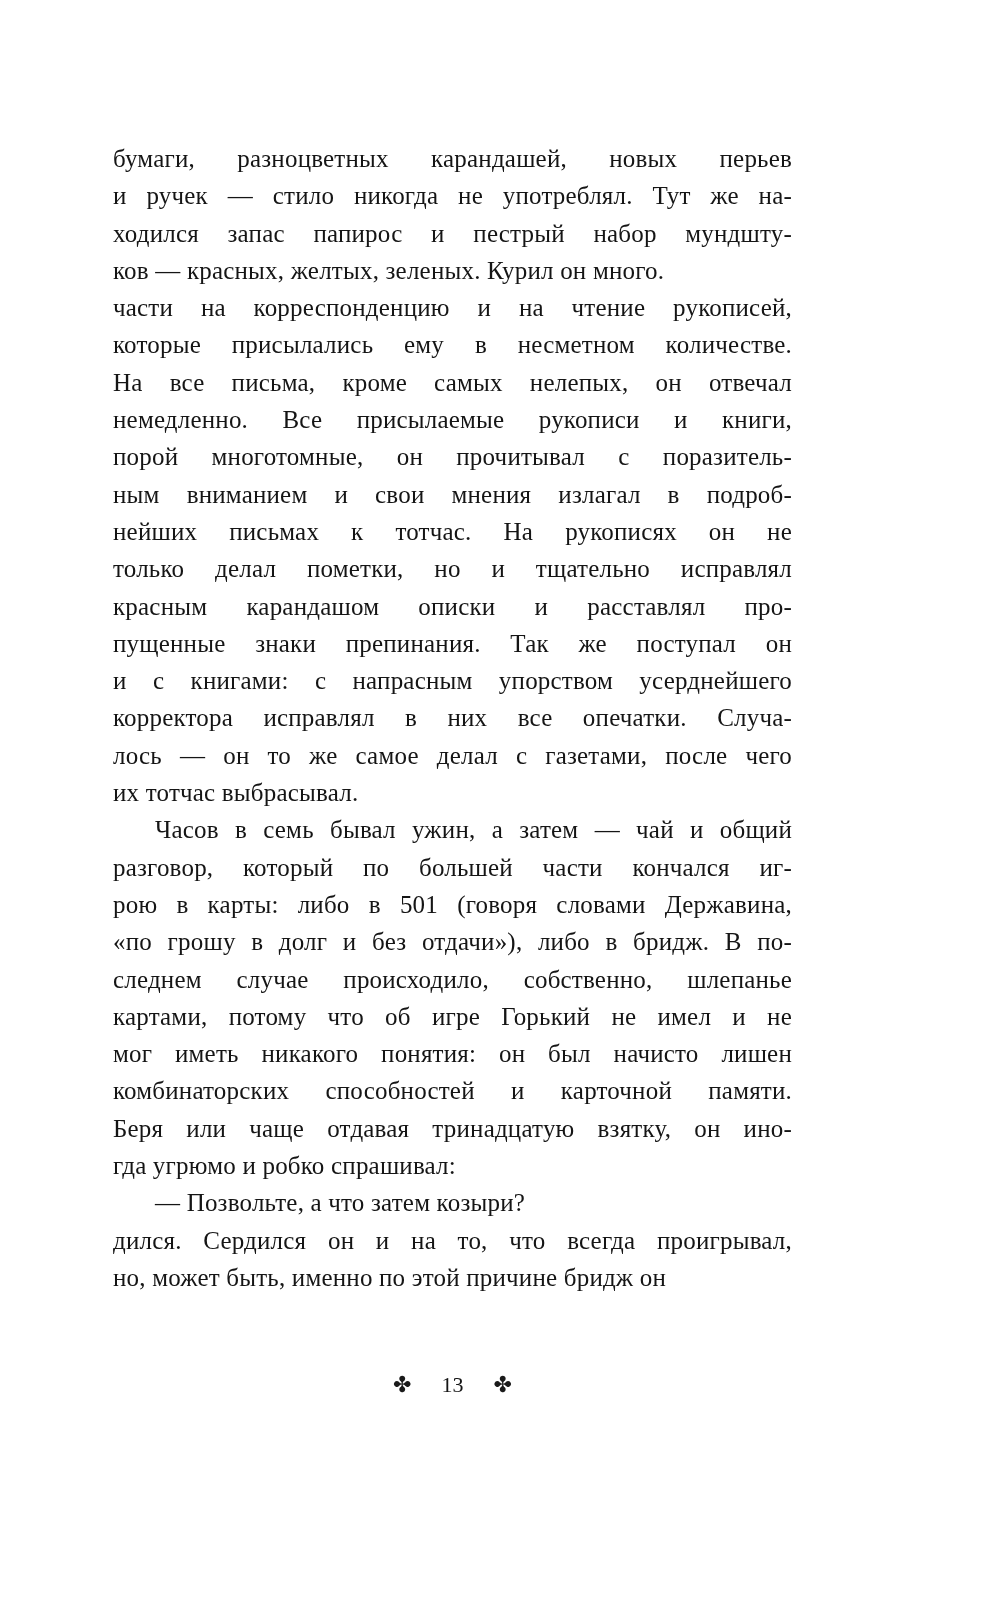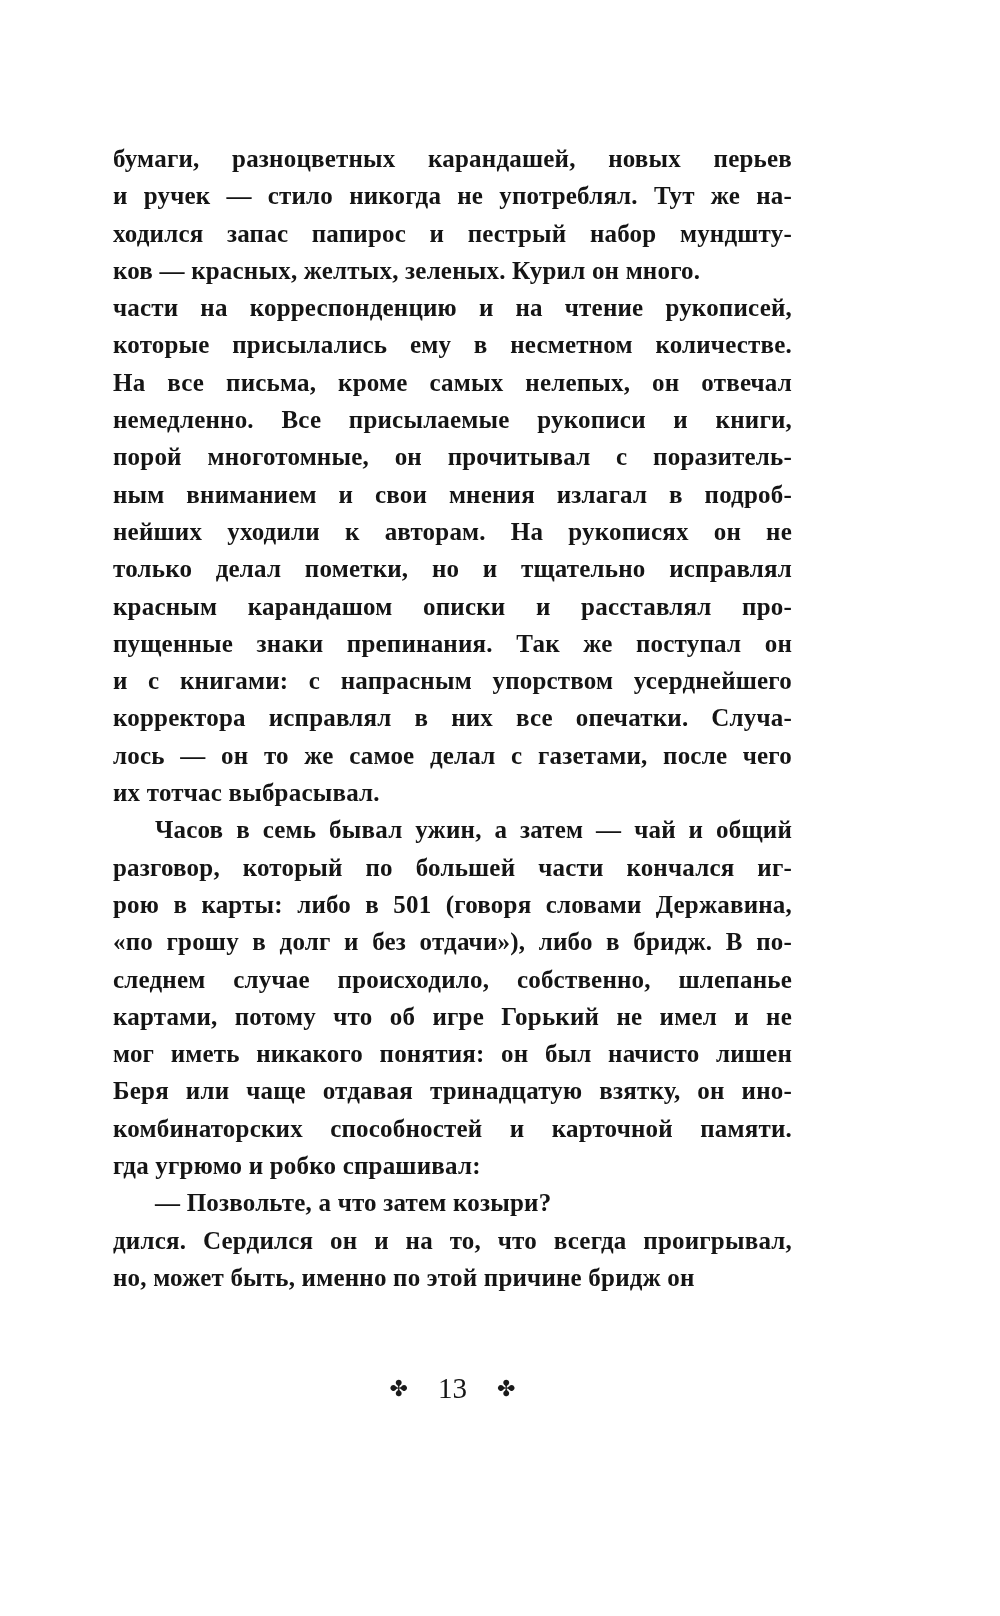--- a/index.html
+++ b/index.html
@@ -17,21 +17,20 @@
     color: #151515;
   }
   .text-block {
     position: absolute;
     left: 113px;
     top: 140px;
     width: 679px;
     font-size: 25px;
     line-height: 37.3px;
     letter-spacing: 0.2px;
-    font-weight: bold;
   }
   .paragraph {
     margin: 0;
     padding: 0;
   }
   .line {
     text-align: justify;
     text-align-last: justify;
   }
   .line.last {
@@ -50,21 +49,21 @@
     align-items: center;
     gap: 30px;
     font-size: 25px;
   }
   .ornament {
     font-size: 22px;
     line-height: 1;
     color: #1a1a1a;
   }
   .page-number {
-    font-size: 29px;
+    font-size: 22px;
     color: #151515;
   }
 </style>
 </head>
 <body>
 
 <div class="page">
   <div class="text-block">
       <div class="paragraph">
         <div class="line">бумаги, разноцветных карандашей, новых перьев</div>
@@ -72,39 +71,39 @@
         <div class="line">ходился запас папирос и пестрый набор мундшту-</div>
         <div class="line last">ков — красных, желтых, зеленых. Курил он много.</div>
       </div>
       <div class="paragraph">
         <div class="line">части на корреспонденцию и на чтение рукописей,</div>
         <div class="line">которые присылались ему в несметном количестве.</div>
         <div class="line">На все письма, кроме самых нелепых, он отвечал</div>
         <div class="line">немедленно. Все присылаемые рукописи и книги,</div>
         <div class="line">порой многотомные, он прочитывал с поразитель-</div>
         <div class="line">ным вниманием и свои мнения излагал в подроб-</div>
-        <div class="line">нейших уходили к авторам. На рукописях он не</div>
+        <div class="line">нейших письмах к тотчас. На рукописях он не</div>
         <div class="line">только делал пометки, но и тщательно исправлял</div>
         <div class="line">красным карандашом описки и расставлял про-</div>
         <div class="line">пущенные знаки препинания. Так же поступал он</div>
         <div class="line">и с книгами: с напрасным упорством усерднейшего</div>
         <div class="line">корректора исправлял в них все опечатки. Случа-</div>
         <div class="line">лось — он то же самое делал с газетами, после чего</div>
         <div class="line last">их тотчас выбрасывал.</div>
       </div>
       <div class="paragraph">
         <div class="line indent">Часов в семь бывал ужин, а затем — чай и общий</div>
         <div class="line">разговор, который по большей части кончался иг-</div>
         <div class="line">рою в карты: либо в 501 (говоря словами Державина,</div>
         <div class="line">«по грошу в долг и без отдачи»), либо в бридж. В по-</div>
         <div class="line">следнем случае происходило, собственно, шлепанье</div>
         <div class="line">картами, потому что об игре Горький не имел и не</div>
         <div class="line">мог иметь никакого понятия: он был начисто лишен</div>
+        <div class="line">комбинаторских способностей и карточной памяти.</div>
         <div class="line">Беря или чаще отдавая тринадцатую взятку, он ино-</div>
-        <div class="line">комбинаторских способностей и карточной памяти.</div>
         <div class="line last">гда угрюмо и робко спрашивал:</div>
       </div>
       <div class="paragraph">
         <div class="line indent last">— Позвольте, а что затем козыри?</div>
       </div>
       <div class="paragraph">
         <div class="line">дился. Сердился он и на то, что всегда проигрывал,</div>
         <div class="line last">но, может быть, именно по этой причине бридж он</div>
       </div>
     </div>

